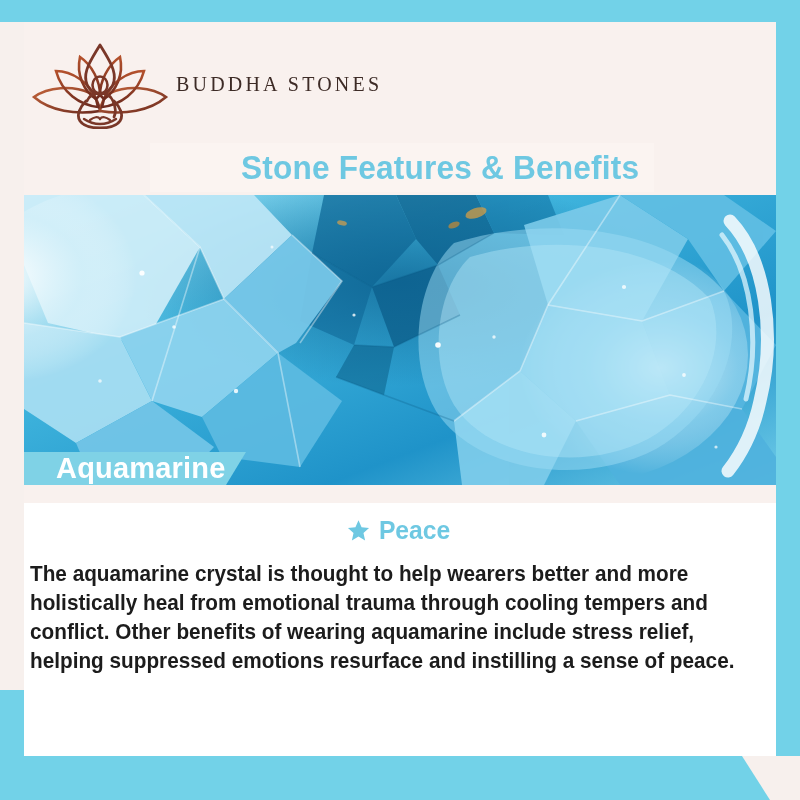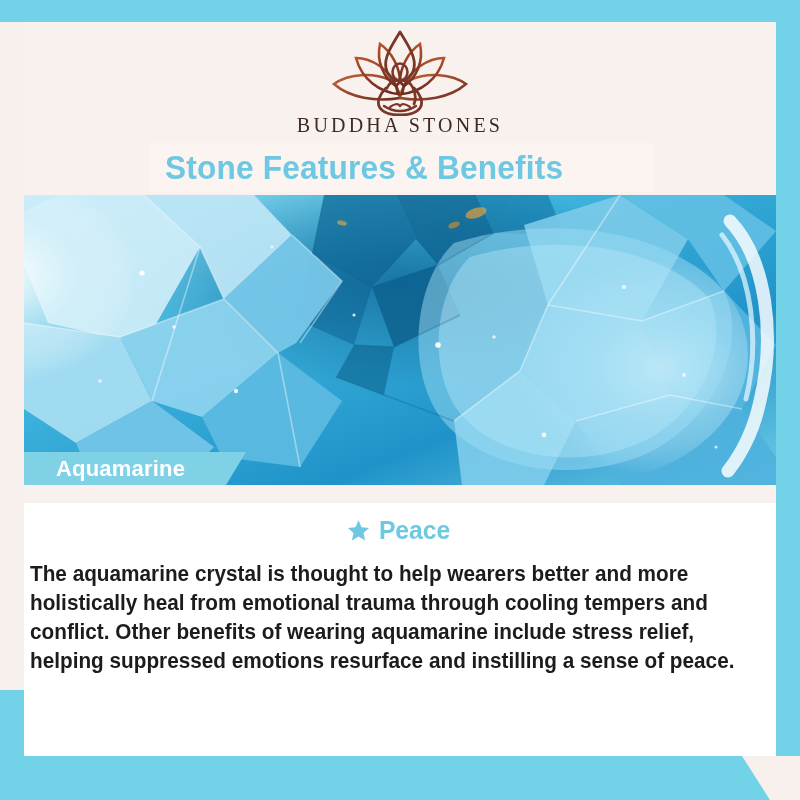--- a/index.html
+++ b/index.html
@@ -56,21 +56,21 @@
     width: 752px; height: 734px;
     background: #f9f1ee;
   }
 
   
   .header {
     position: absolute;
     left: 24px; top: 22px;
     width: 752px; height: 120px;
     display: flex;
-    flex-direction: column;
+    flex-direction: row;
     align-items: center;
     justify-content: flex-start;
     padding-top: 6px;
     box-sizing: border-box;
   }
   .logo-mark {
     width: 152px;
     height: 88px;
     display: block;
   }
@@ -85,21 +85,21 @@
   }
 
   
   .title-band {
     position: absolute;
     left: 150px; top: 143px;
     width: 504px; height: 49px;
     background: #fbf4f1;
     display: flex;
     align-items: center;
-    justify-content: flex-start;
+    justify-content: flex-end;
   }
   .title-text {
     font-family: "Liberation Sans Narrow", "Liberation Sans", sans-serif;
     font-size: 34px;
     font-weight: 700;
     color: #6ec8e2;
     letter-spacing: 0.2px;
     transform: scaleX(0.93);
     white-space: nowrap;
   }
@@ -120,21 +120,21 @@
     left: 24px; top: 452px;
     width: 222px; height: 33px;
     background: #7fd2e6;
     clip-path: polygon(0 0, 222px 0, 202px 33px, 0 33px);
     display: flex;
     align-items: center;
   }
   .stone-tag-label {
     margin-left: 32px;
     font-family: "Liberation Sans Narrow", "Liberation Sans", sans-serif;
-    font-size: 22px;
+    font-size: 29px;
     font-weight: 700;
     color: #ffffff;
     letter-spacing: 0.2px;
     white-space: nowrap;
   }
 
   
   .cream-strip {
     position: absolute;
     left: 24px; top: 485px;

